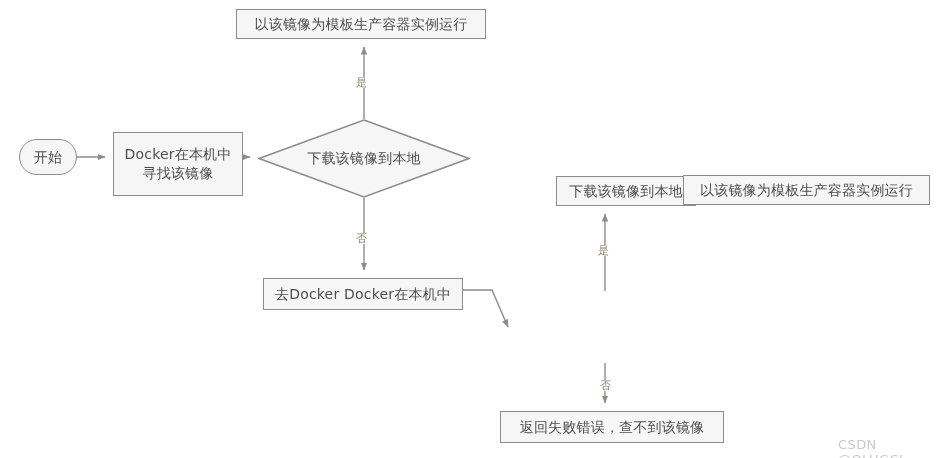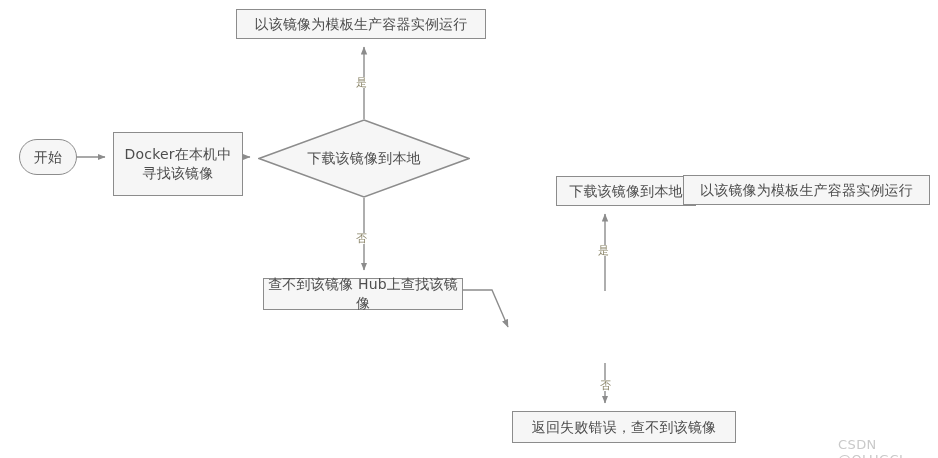--- a/index.html
+++ b/index.html
@@ -145,33 +145,33 @@
       <polygon points="106,1 211,39.5 106,78 1,39.5" fill="#f6f6f6" stroke="#8c8c8c" stroke-width="1.4"></polygon>
     </svg>
     <div class="diamond-label">下载该镜像到本地</div>
   </div>
 
   <div class="node box" style="left:236px; top:9px; width:250px; height:30px;">
     <span>以该镜像为模板生产容器实例运行</span>
   </div>
 
   <div class="node box" style="left:263px; top:278px; width:200px; height:32px;">
-    <span>查不到该镜像 Hub上查找该镜像</span>
+    <span>去Docker Docker在本机中</span>
   </div>
 
 
   <div class="node box" style="left:556px; top:176px; width:140px; height:30px;">
     <span>下载该镜像到本地</span>
   </div>
 
   <div class="node box" style="left:683px; top:175px; width:247px; height:30px;">
     <span>以该镜像为模板生产容器实例运行</span>
   </div>
 
-  <div class="node box" style="left:512px; top:411px; width:224px; height:32px;">
+  <div class="node box" style="left:500px; top:411px; width:224px; height:32px;">
     <span>返回失败错误，查不到该镜像</span>
   </div>
 
   <div class="edge-label" style="left:355px; top:77px;">是</div>
   <div class="edge-label" style="left:355px; top:233px;">否</div>
   <div class="edge-label" style="left:597px; top:245px;">是</div>
   <div class="edge-label" style="left:599px; top:380px;">否</div>
 
   <div class="watermark" style="left:838px; top:437px;">CSDN @QLUGCL</div>
 

